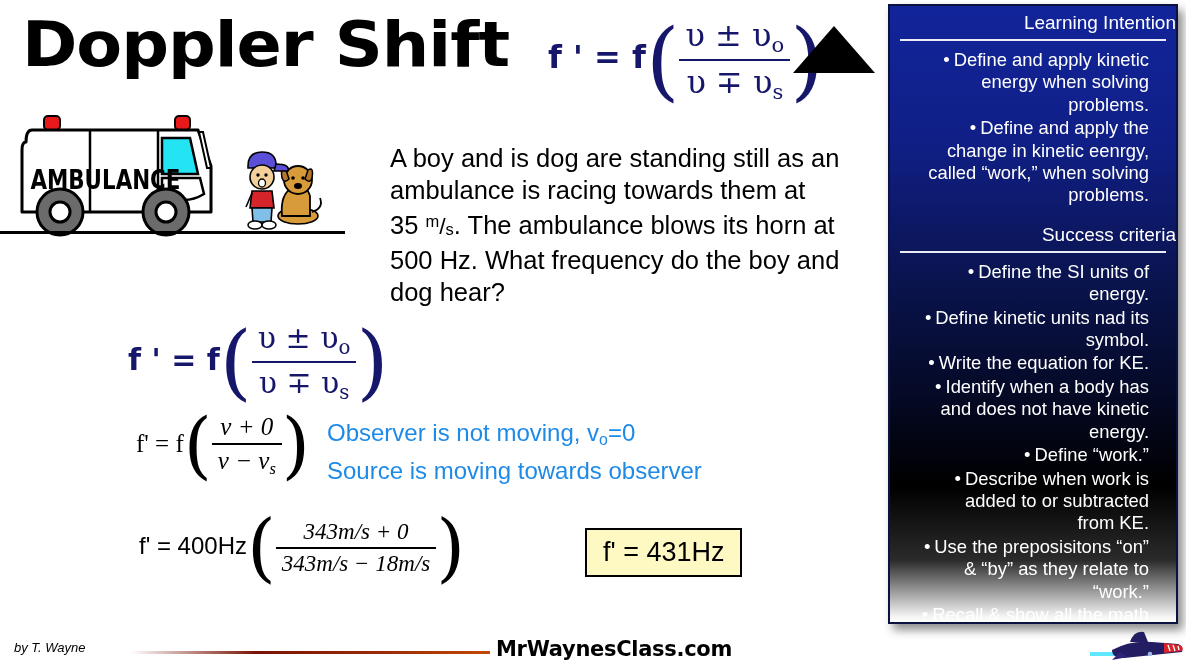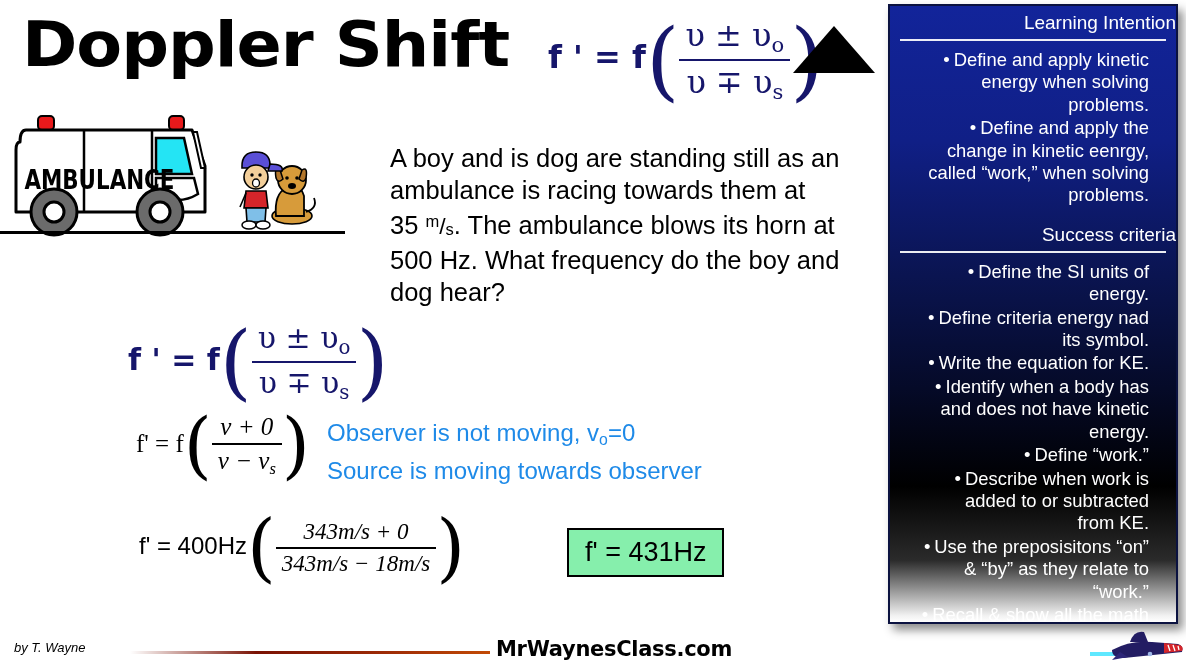--- a/index.html
+++ b/index.html
@@ -51,21 +51,21 @@
   
   .annot{
     color:#1e8ae8;font-size:24px;font-family:"Liberation Sans", sans-serif;
     white-space:nowrap;
   }
   #annot1{left:327px;top:419px;}
   #annot2{left:327px;top:457px;}
 
   
   #answer-box{
-    left:567px;top:528px;border:2px solid #000;background:#86efac;
+    left:585px;top:528px;border:2px solid #000;background:#fef9c3;
     padding:7px 16px;font-family:"Liberation Sans", sans-serif;
     font-size:27px;color:#000;white-space:nowrap;
   }
 
   
   #problem{
     left:390px;top:143px;width:452px;
     font-size:25.5px;line-height:31.5px;color:#000;
     font-family:"Liberation Sans", sans-serif;
   }
@@ -74,21 +74,21 @@
   #problem .ms sub{font-size:.72em;vertical-align:-.05em;}
 
   
   #triangle{
     left:793px;top:26px;width:0;height:0;
     border-left:41px solid transparent;border-right:41px solid transparent;
     border-bottom:47px solid #000;
   }
 
   
-  #scene{left:2px;top:108px;width:360px;height:130px;}
+  #scene{left:8px;top:108px;width:360px;height:130px;}
   #ground{left:0;top:231px;width:345px;height:3px;background:#000;}
 
   
   #panel{
     left:888px;top:4px;width:290px;height:620px;
     background:linear-gradient(to bottom,#12249a 0%,#101f86 22%,#0a1450 44%,#050a28 62%,#000 78%,#2b2b2b 90%,#f2f2f2 99%,#ffffff 100%);
     border:2px solid #0b1240;
     box-shadow:5px 6px 9px rgba(0,0,0,.45);
     box-sizing:border-box;overflow:hidden;text-align:right;
   }
@@ -216,21 +216,21 @@
   <div class="panel-rule"></div>
   <ul class="blist">
     <li>Define and apply kinetic energy  when solving problems.</li>
     <li>Define and apply the change in kinetic eenrgy, called “work,” when solving problems.</li>
   </ul>
 
   <div class="panel-head" id="sc-head">Success criteria</div>
   <div class="panel-rule"></div>
   <ul class="blist">
     <li>Define the SI units of energy.</li>
-    <li>Define criteria energy nad its symbol.</li>
+    <li>Define kinetic units nad its symbol.</li>
     <li>Write the equation for KE.</li>
     <li>Identify when a body has and does not have kinetic energy.</li>
     <li>Define “work.”</li>
     <li>Describe when work is added to or subtracted from KE.</li>
     <li>Use the preposisitons “on” &amp; “by” as they relate to “work.”</li>
     <li>Recall &amp; show all the math steps when solving problems with any/all energies.</li>
   </ul>
 </div>
 
 <div class="abs" id="footer-credit">by T. Wayne</div>

